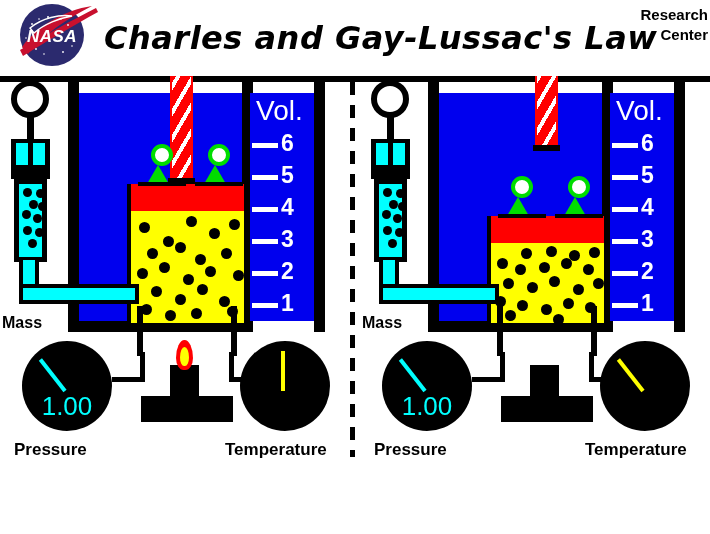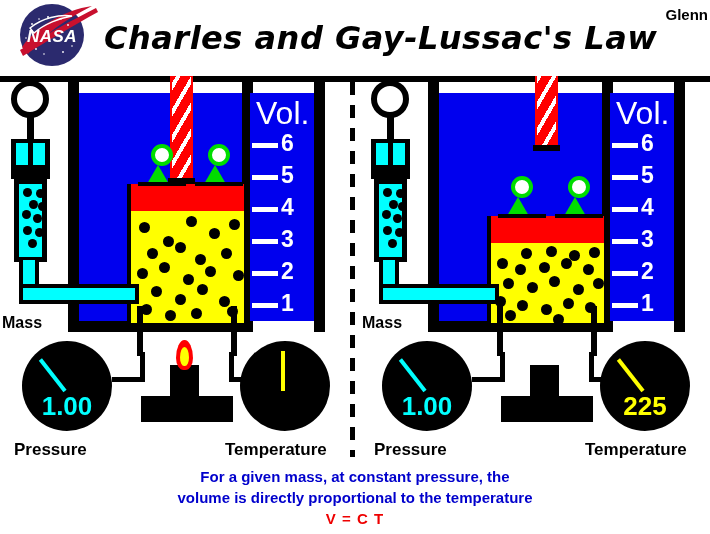--- a/index.html
+++ b/index.html
@@ -64,21 +64,21 @@
   .blue  { background: #0000EE; }
 
   
   .vol-panel {
     background: #0000EE;
   }
   .vol-title {
     position: absolute;
     color: #ffffff;
     font-family: "Liberation Sans", sans-serif;
-    font-size: 32px;
+    font-size: 28px;
     font-weight: normal;
     left: 6px; top: 2px;
     white-space: nowrap;
   }
   .vol-tick {
     position: absolute;
     height: 5px;
     background: #ffffff;
     left: 2px;
     width: 26px;
@@ -190,21 +190,21 @@
     transform-origin: 50% 100%;
   }
   .gauge-needle.warm { background: #FFFF00; }
   .gauge-value {
     position: absolute;
     width: 90px;
     text-align: center;
     top: 50px;
     font-family: "Liberation Sans", sans-serif;
     font-size: 26px;
-    font-weight: bold;
+    font-weight: normal;
     color: #00FFFF;
   }
   .gauge-value.warm { color: #FFFF00; }
   .gauge-label {
     position: absolute;
     font-family: "Liberation Sans", sans-serif;
     font-size: 17px;
     font-weight: bold;
     color: #000000;
     white-space: nowrap;
@@ -264,21 +264,22 @@
           <circle cx="57" cy="50" r="0.9"></circle>
         <circle cx="66" cy="44" r="0.8"></circle>
           <circle cx="20" cy="36" r="0.8"></circle>
       </g>
       <text x="46" y="40" text-anchor="middle" font-family="Liberation Sans, sans-serif" font-size="17" font-weight="bold" font-style="italic" fill="#ffffff" letter-spacing="0.5">NASA</text>
     </svg>
 
     <div class="abs" id="main-title">Charles  and  Gay-Lussac's  Law</div>
 
     <div class="abs" id="glenn-block">
-      <div>Glenn</div>
+      <div>Research</div>
+      <div>Center</div>
     </div>
   </div>
 
   <div class="abs black" style="left:0;top:76px;width:710px;height:6px;"></div>
 
   <div class="abs" id="divider"></div>
 
   <div class="abs" style="left:0;top:76px;width:350px;height:390px;">
 
     <div class="abs black" style="left:68px;top:6px;width:11px;height:250px;"></div>
@@ -496,27 +497,21 @@
     <div class="abs gauge-lead" style="left:229px;top:301px;width:33px;height:5px;"></div>
 
     <div class="abs gauge" style="left:22px;top:265px;">
       <div class="gauge-needle" style="transform:rotate(-38deg);"></div>
       <div class="gauge-value">1.00</div>
     </div>
     <div class="gauge-label" style="left:14px;top:364px;">Pressure</div>
 
     <div class="abs gauge" style="left:240px;top:265px;">
       <div class="gauge-needle warm" style="transform:rotate(-38deg);"></div>
-      <div class="gauge-value warm">225</div>
     </div>
     <div class="gauge-label" style="left:225px;top:364px;">Temperature</div>
 
     <div class="abs burner-base" style="left:141px;top:320px;width:92px;height:26px;"></div>
     <div class="abs burner-neck" style="left:170px;top:289px;width:29px;height:33px;"></div>
   </div>
 
-  <div class="abs" id="caption">
-    <div>For a given mass, at constant pressure, the</div>
-    <div>volume  is  directly  proportional  to the  temperature</div>
-    <div class="eq">V  =  C T</div>
-  </div>
 
 </div>
 
 </body></html>

